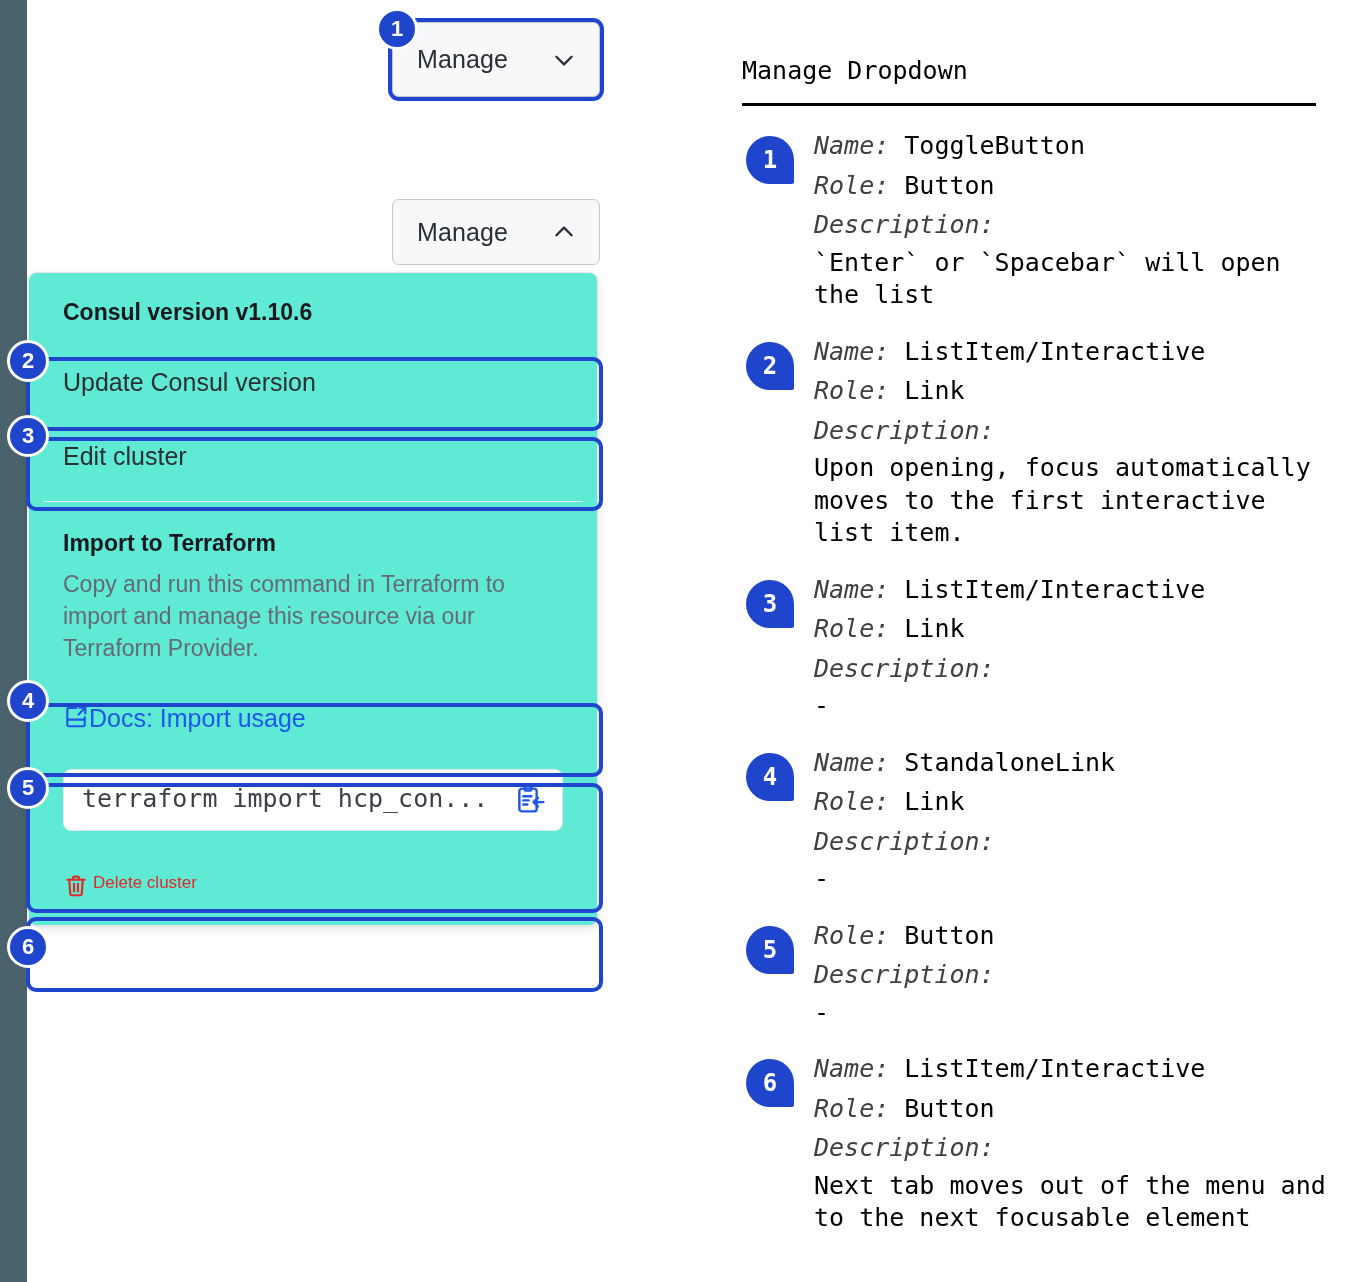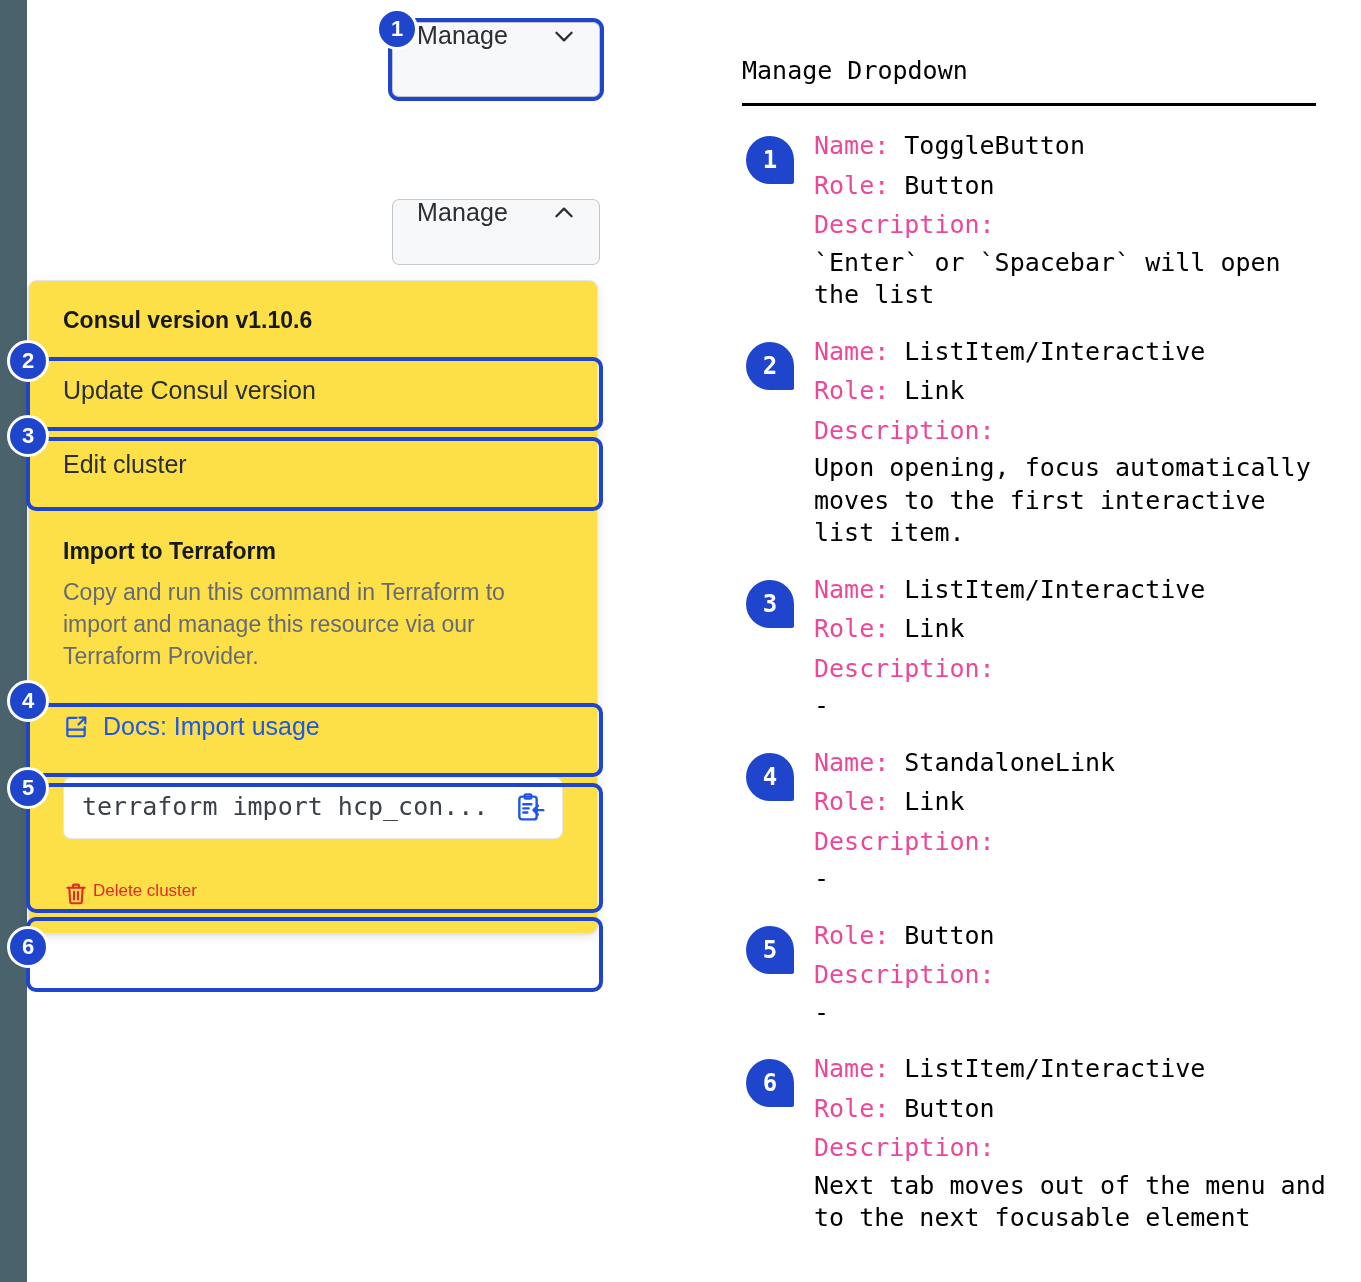--- a/index.html
+++ b/index.html
@@ -17,21 +17,21 @@
     position: absolute; left: 0; top: 0;
     width: 27px; height: 1282px;
     background: #4a626c;
   }
 
   
   .left-pane { position: absolute; left: 0; top: 0; width: 700px; height: 1282px; }
 
   .manage-btn {
     position: absolute;
-    display: flex; justify-content: space-between;
+    display: flex; align-items: center; justify-content: space-between;
     background: #f7f8f9;
     border: 1px solid #c2c7cd;
     border-radius: 7px;
     padding: 0 22px 0 24px;
     font-size: 25px;
     color: #2b2e33;
     letter-spacing: .1px;
   }
   .manage-btn .lbl { line-height: 1; }
   .chev { width: 26px; height: 26px; flex: 0 0 26px; margin-left: 26px; display:block; }
@@ -44,23 +44,23 @@
     position: absolute;
     border: 4px solid #1f45cc;
     border-radius: 11px;
     pointer-events: none;
   }
   #ring-1 { left: 388px; top: 18px; width: 216px; height: 83px; }
 
   
   .dropdown {
     position: absolute;
-    left: 28px; top: 280px;
+    left: 28px; top: 272px;
     width: 570px;
-    background: #fde047;
+    background: #5eead4;
     border: 1px solid #e3e5e8;
     border-radius: 9px;
     box-shadow: 0 3px 10px rgba(20,24,33,.10), 0 1px 2px rgba(20,24,33,.06);
   }
   .dd-title {
     font-size: 23px; font-weight: 700; color: #17191d;
     padding: 26px 0 18px 34px; line-height: 1.2;
   }
   .dd-item {
     font-size: 25px; color: #2b2e33;
@@ -70,21 +70,21 @@
   .dd-sep { height: 1px; background: #e8eaed; margin: 8px 14px 0 14px; }
   .dd-section-title {
     font-size: 23px; font-weight: 700; color: #17191d;
     padding: 28px 30px 12px 34px; line-height: 1.2;
   }
   .dd-desc {
     font-size: 23px; color: #656a76; line-height: 1.38;
     padding: 0 28px 20px 34px;
   }
   .dd-link {
-    display: flex; align-items: center; gap: 14px;
+    display: flex; gap: 0;
     font-size: 25px; color: #1f57e8; font-weight: 500;
     padding: 20px 0 20px 34px;
   }
   .dd-code-wrap { padding: 16px 34px 20px 34px; }
   .dd-code {
     display: flex; align-items: flex-start; justify-content: space-between;
     border: 1px solid #e3e5e8;
     border-radius: 8px;
     padding: 14px 16px 14px 18px;
     background: #fff;
@@ -140,21 +140,21 @@
     font-size: 24px; font-weight: 700;
     display: flex; align-items: center; justify-content: center;
     line-height: 1;
   }
   .legend-row {
     font-family: "DejaVu Sans Mono", monospace;
     font-size: 25px; line-height: 1.58;
     color: #000;
     white-space: pre-wrap;
   }
-  .legend-row .k { color: #ec4899; }
+  .legend-row .k { color: #404040; font-style: italic; }
   .legend-desc {
     font-family: "DejaVu Sans Mono", monospace;
     font-size: 25px; line-height: 1.3;
     color: #000;
     white-space: pre-wrap;
     margin-top: 2px;
   }
 </style>
 </head>
 <body>

